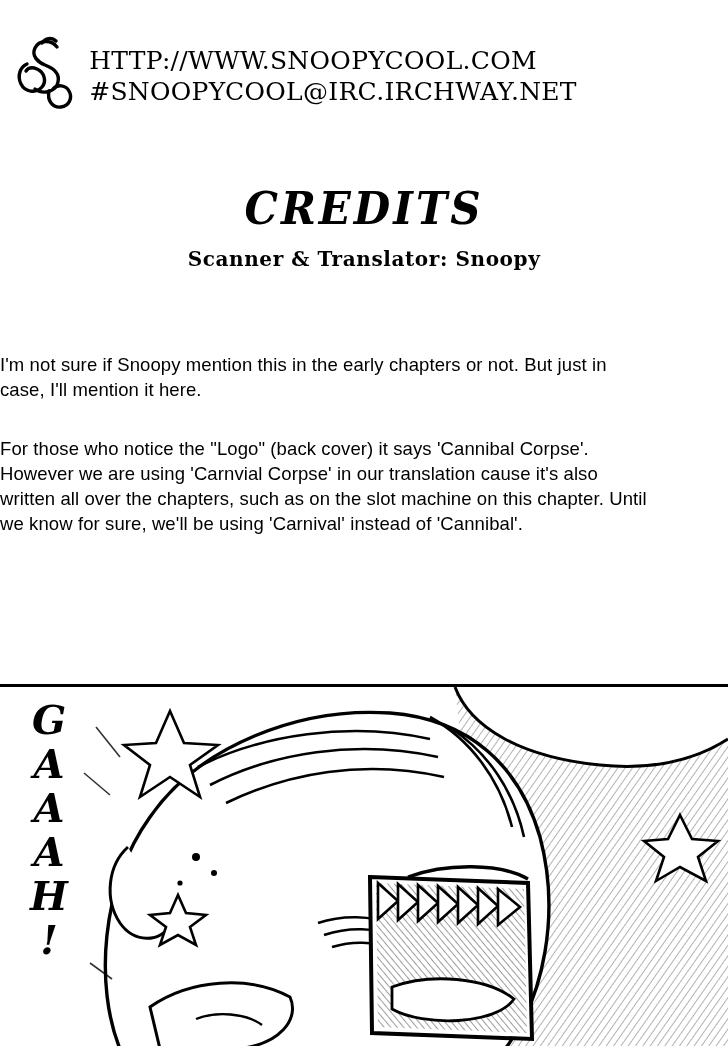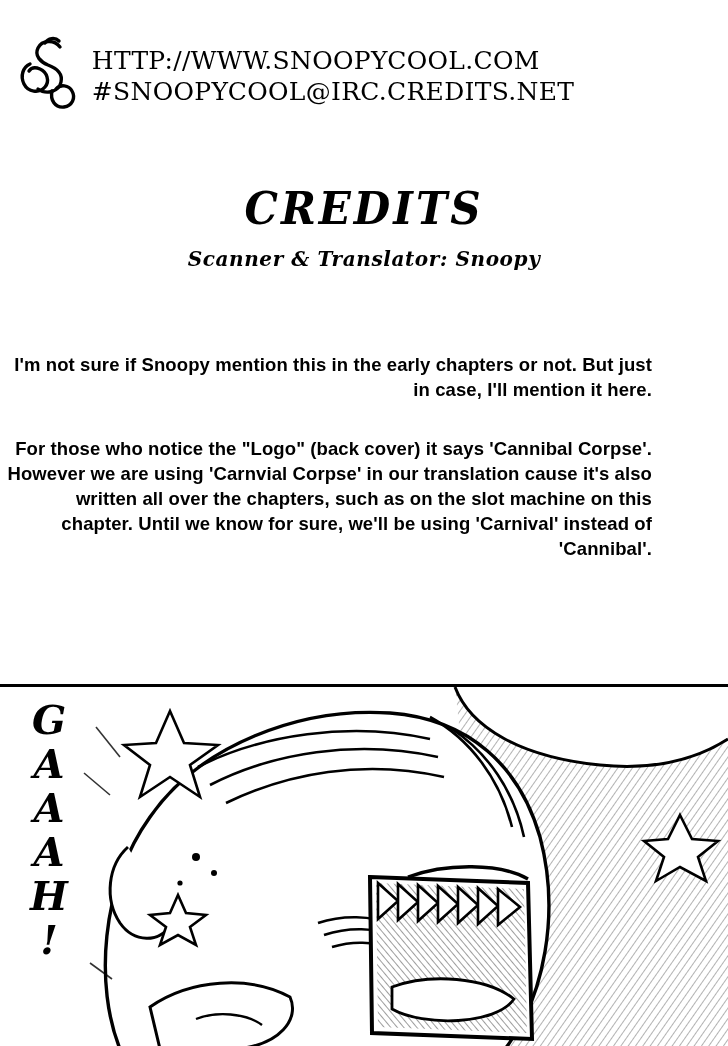--- a/index.html
+++ b/index.html
@@ -59,37 +59,35 @@
     font-weight: bold;
     font-style: italic;
     font-size: 42px;
     letter-spacing: 3px;
     margin: 0 0 14px 0;
     transform: scaleY(1.06);
   }
   .credits-line {
     font-family: "DejaVu Serif", serif;
     font-weight: bold;
-    font-style: italic;
     font-size: 20px;
     letter-spacing: 0.6px;
     margin: 0 0 10px 0;
   }
 
   
   .notes {
     position: absolute;
     top: 352px;
     left: 0;
     width: 652px;
-    text-align: right;
+    text-align: left;
     font-size: 18.5px;
     line-height: 25px;
     letter-spacing: 0.1px;
-    font-weight: bold;
   }
   .notes p { margin: 0 0 27px 0; }
   .notes p:last-child { margin-bottom: 0; margin-top: 34px; }
 
   
   .panel {
     position: absolute;
     left: 0;
     top: 684px;
     width: 728px;
@@ -124,21 +122,21 @@
       <g fill="none" stroke="#000" stroke-width="3.4" stroke-linecap="round">
         <path d="M46 13 C 40 5, 28 6, 24 14 C 20 22, 27 28, 34 31 C 42 34, 49 39, 47 48 C 45 58, 32 61, 24 55"></path>
         <path d="M16 30 C 9 33, 6 42, 10 50 C 14 58, 25 60, 31 53 C 36 47, 33 38, 26 35 C 21 33, 17 34, 15 37"></path>
         <path d="M38 57 C 36 66, 41 74, 50 73 C 58 72, 62 64, 58 57 C 55 51, 46 50, 42 55"></path>
         <path d="M31 9 C 34 4, 41 3, 45 7"></path>
       </g>
     </svg>
   </div>
   <div class="urls">
     <div>HTTP://WWW.SNOOPYCOOL.COM</div>
-    <div>#SNOOPYCOOL@IRC.CREDITS.NET</div>
+    <div>#SNOOPYCOOL@IRC.IRCHWAY.NET</div>
   </div>
 </div>
 
 <div class="credits-block">
   <h1 class="credits-title">CREDITS</h1>
   <div class="credits-line">Scanner &amp; Translator: Snoopy</div>
 </div>
 
 <div class="notes">
   <p>I'm not sure if Snoopy mention this in the early chapters or not. But just in case, I'll mention it here.</p>

